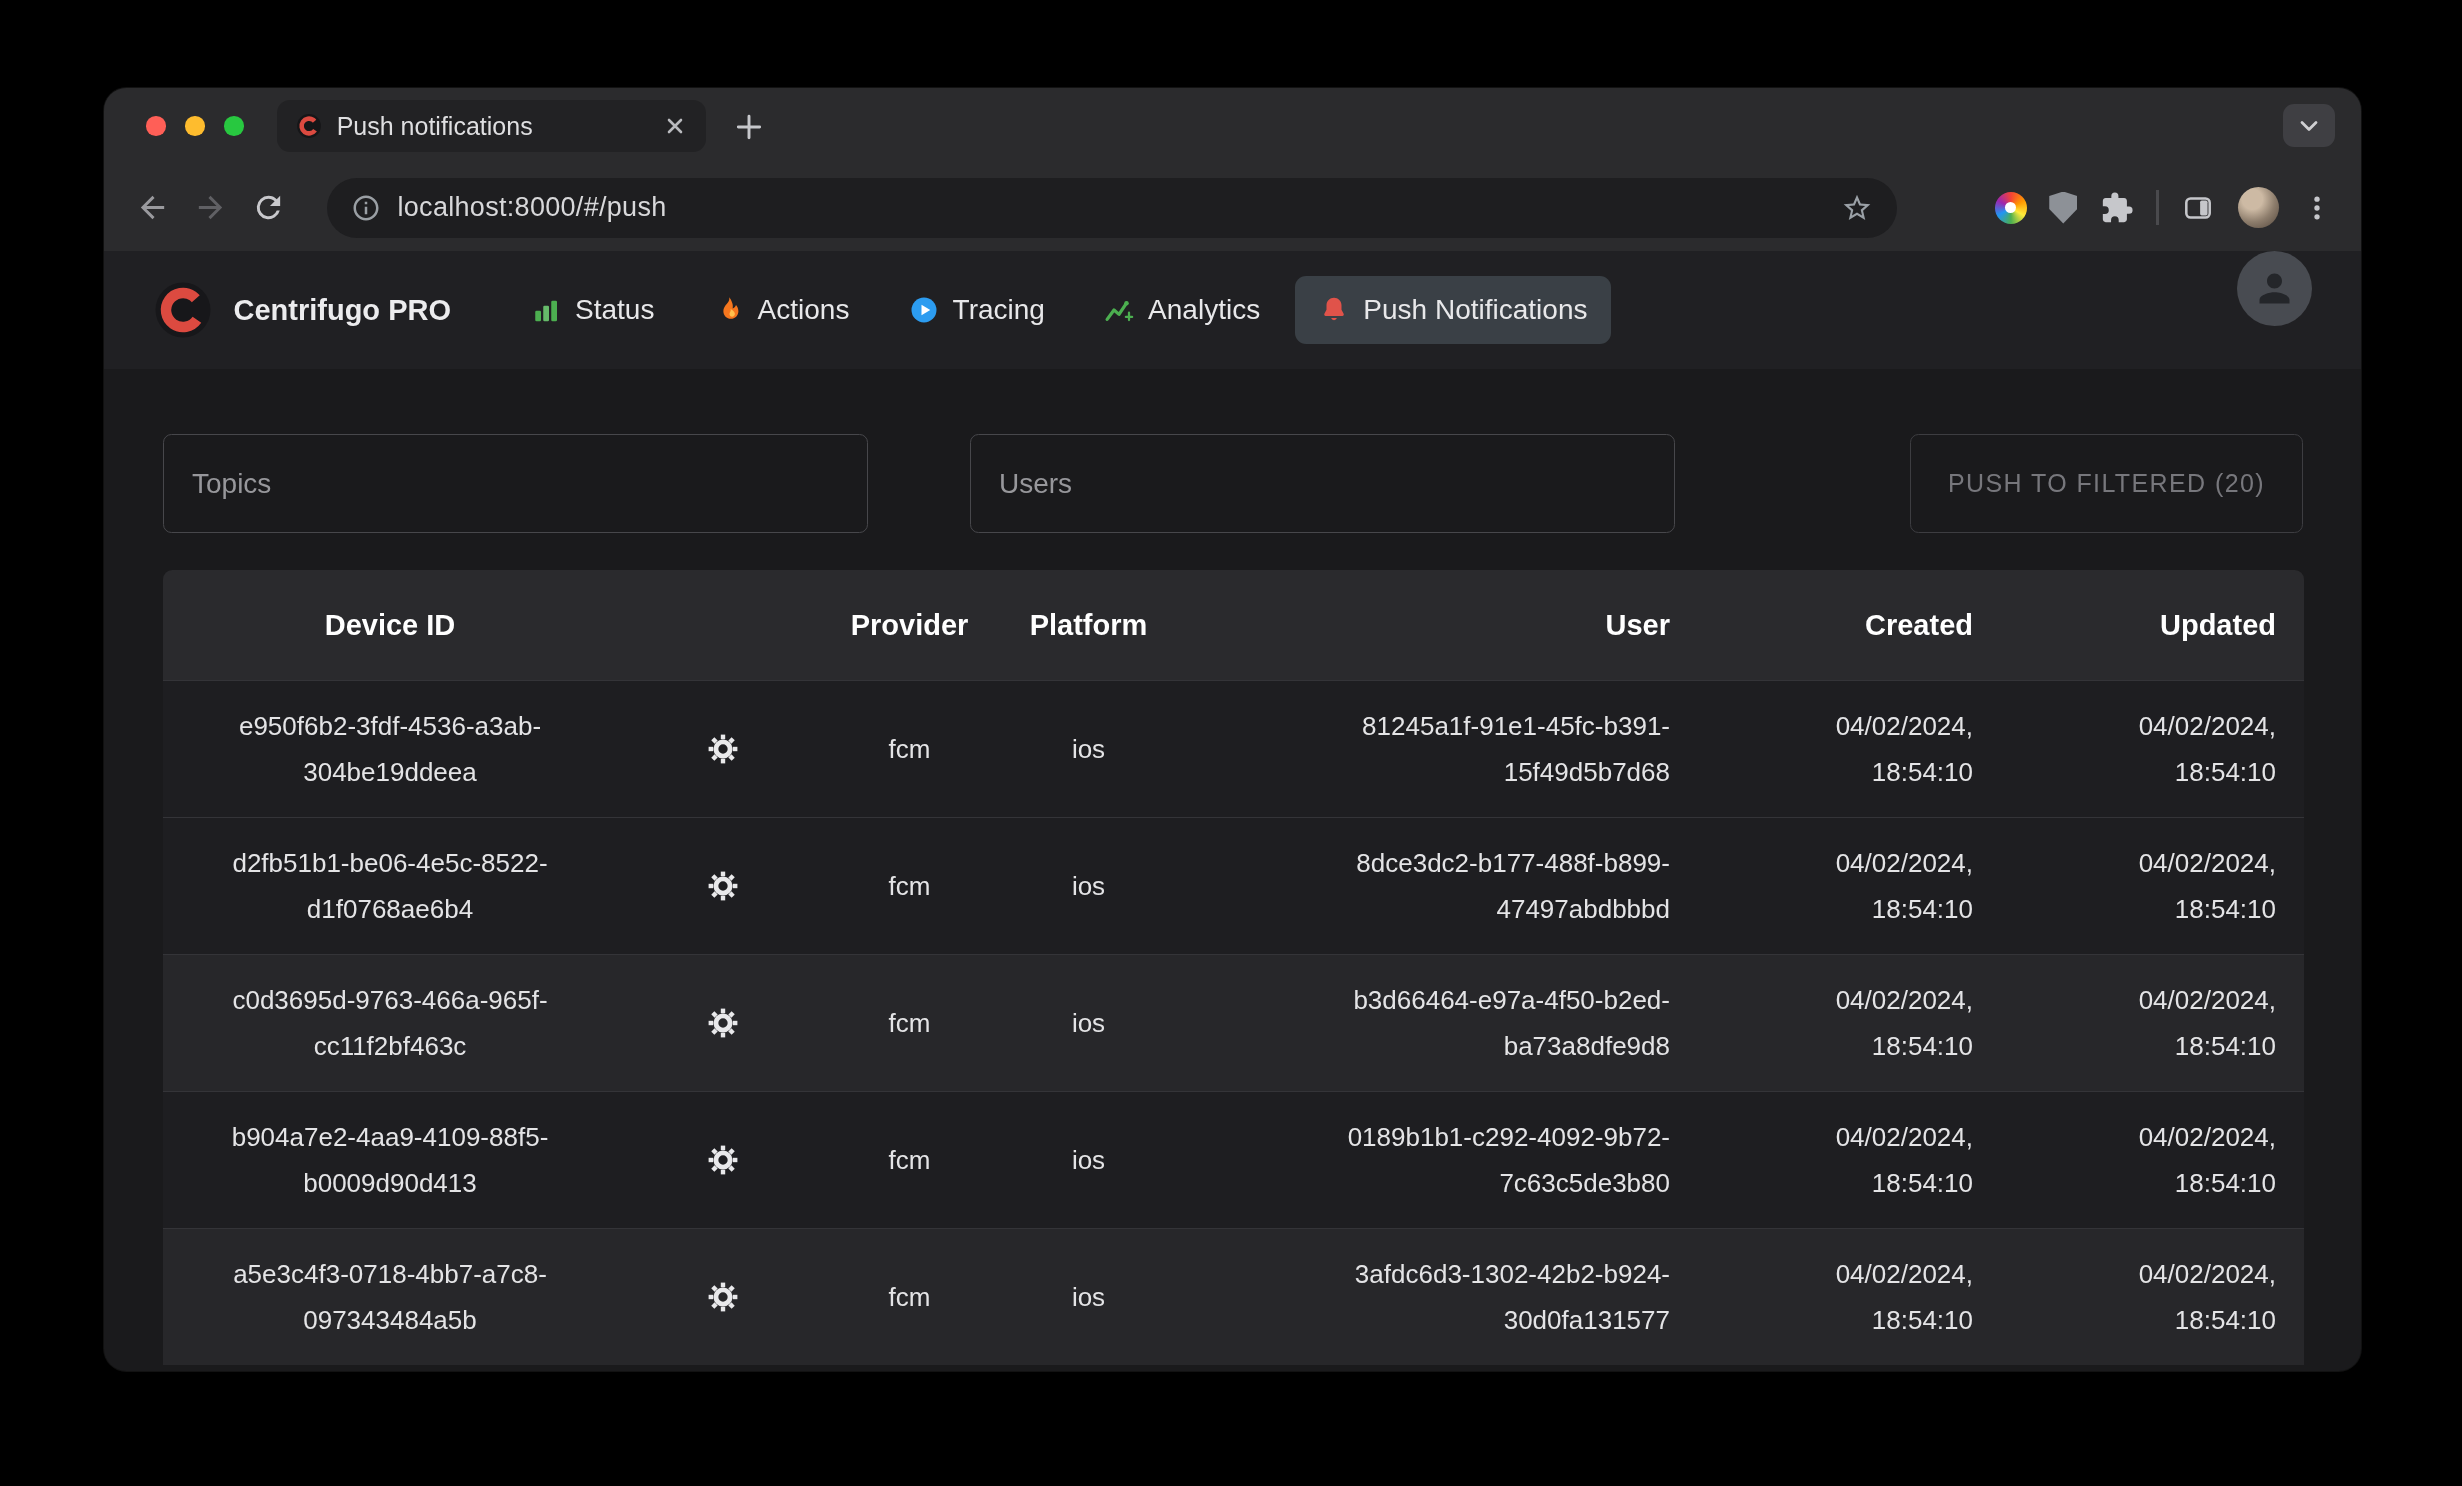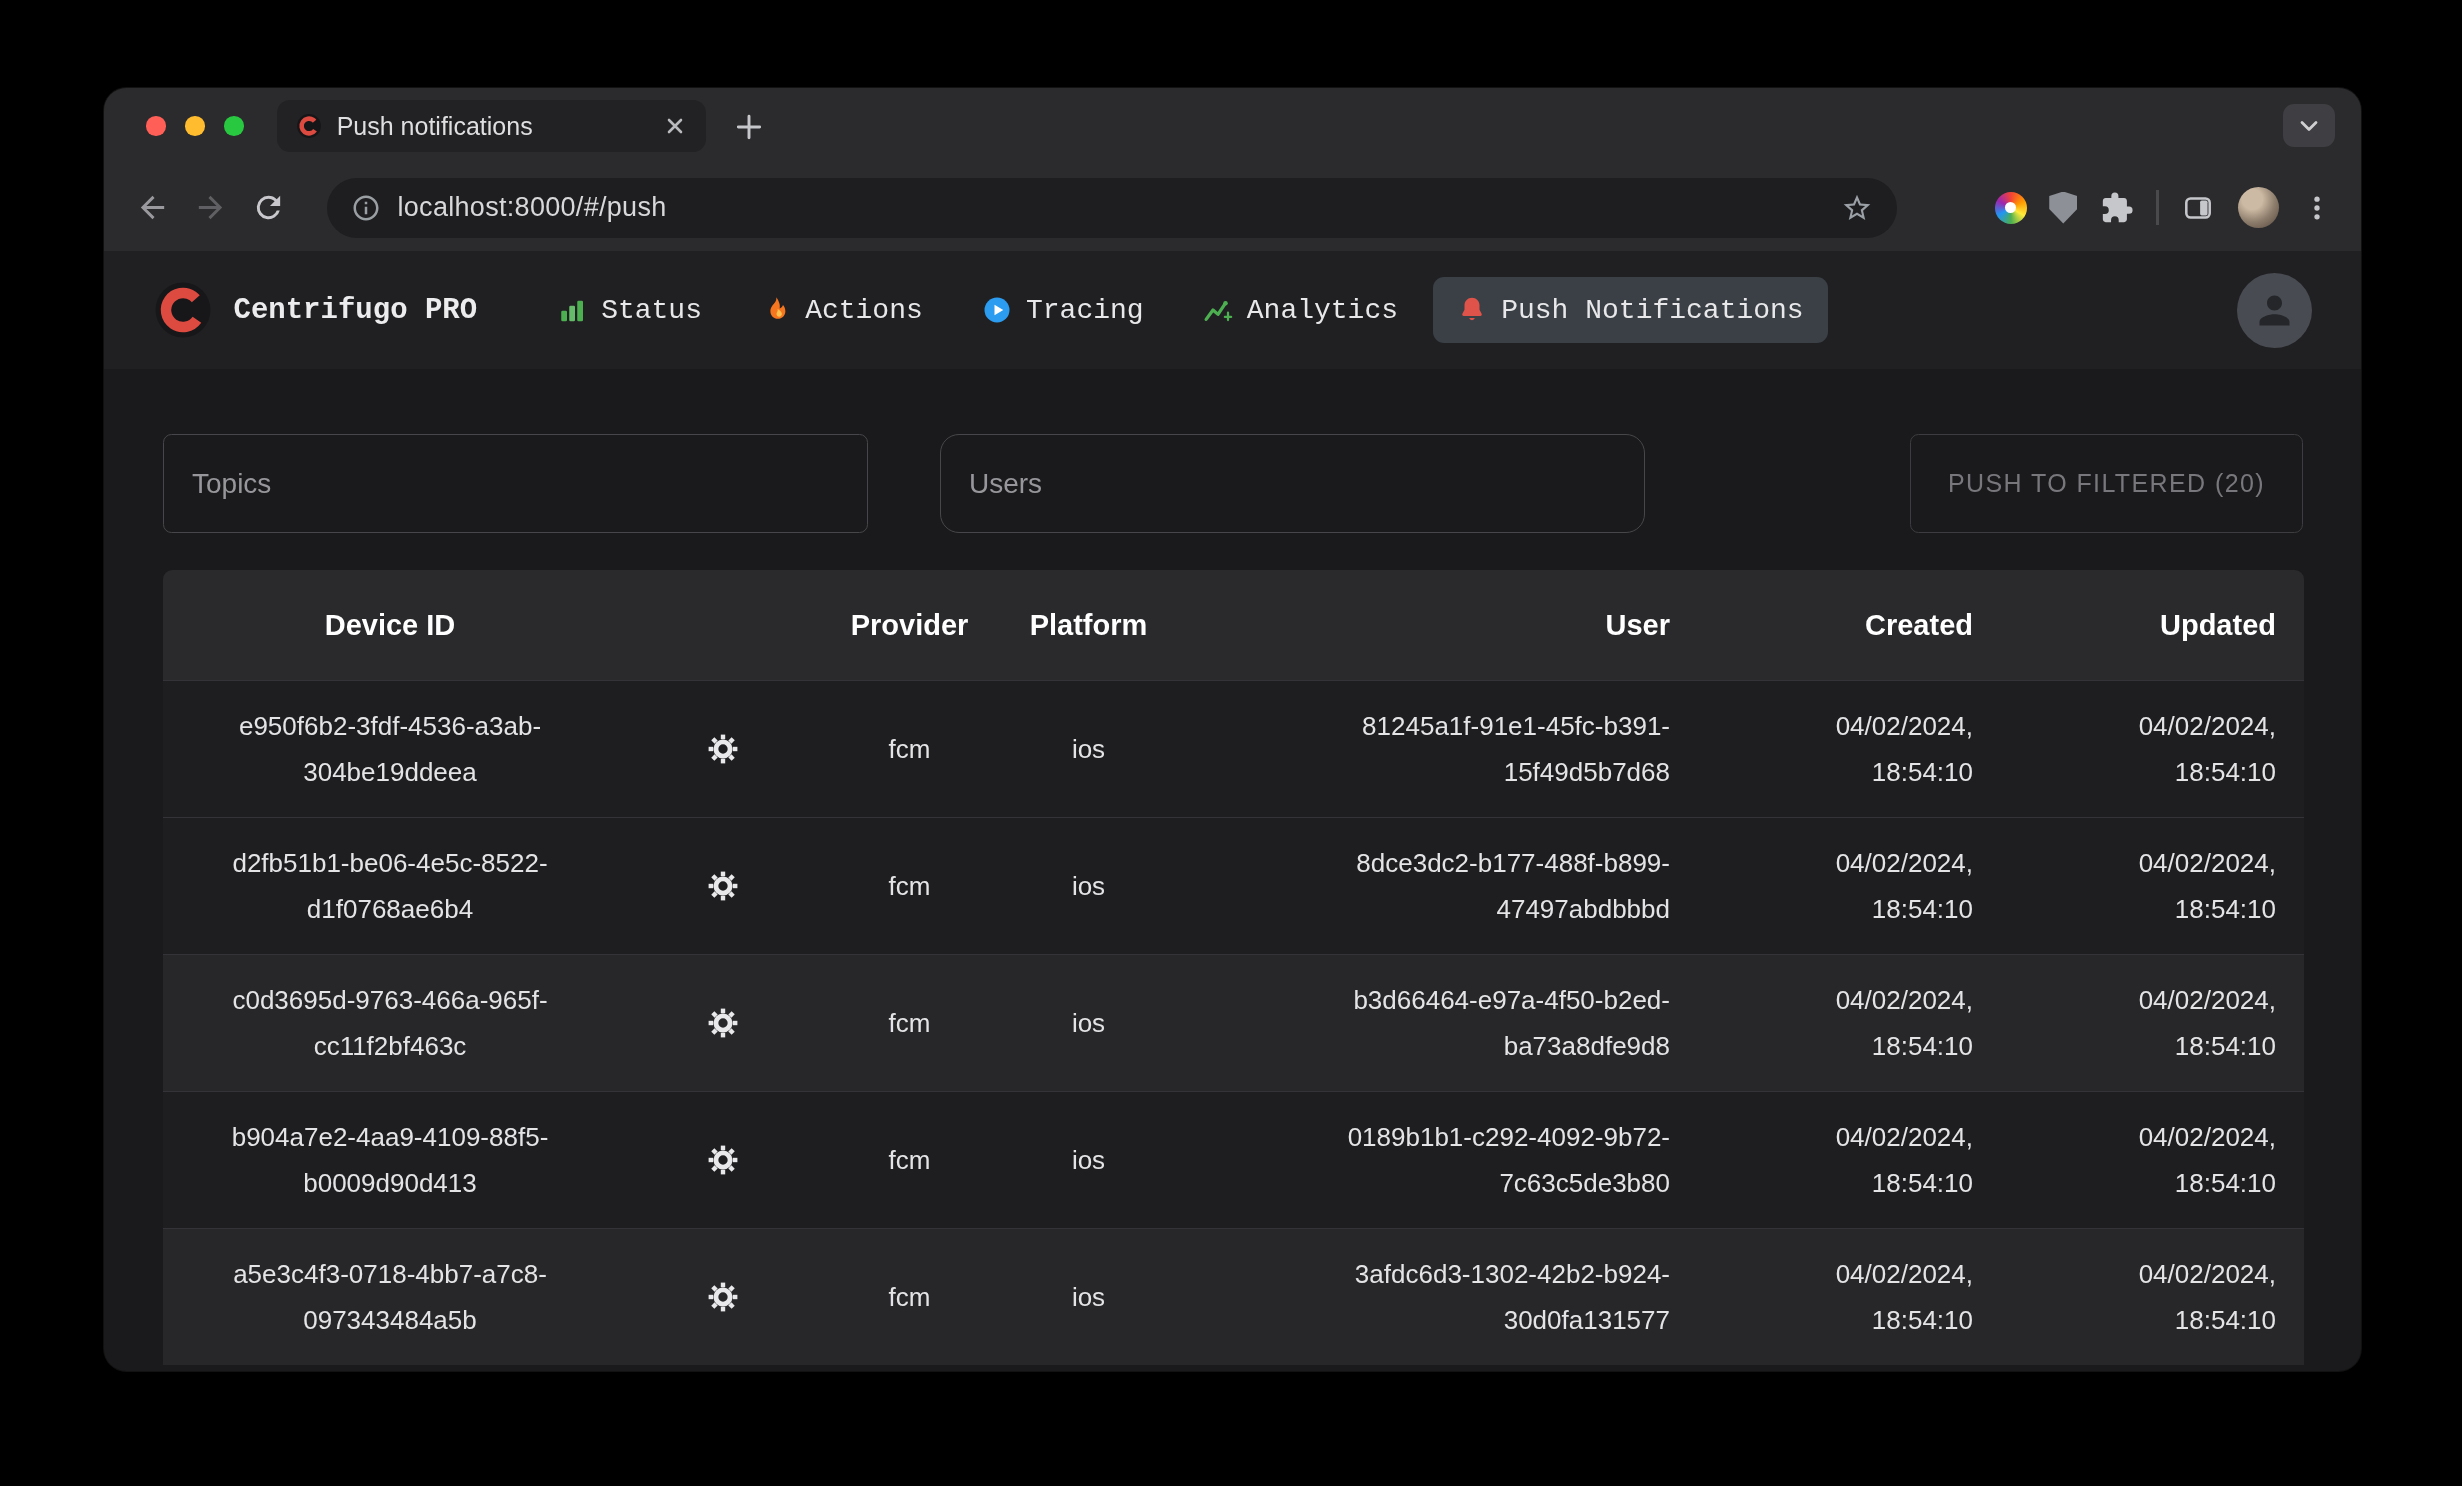--- a/index.html
+++ b/index.html
@@ -36,37 +36,37 @@
   .pinwheel { width:32px; height:32px; border-radius:50%; position:relative;
               background:conic-gradient(#f44336,#ff9800,#ffeb3b,#4caf50,#2196f3,#9c27b0,#f44336); }
   .pinwheel::after { content:""; position:absolute; left:10.3px; top:10.3px; width:11.2px; height:11.2px;
                      border-radius:50%; background:#fff; }
   .shield { width:28px; height:32px; background:#8d9197;
             clip-path:polygon(50% 0,100% 14%,100% 55%,50% 100%,0 55%,0 14%); }
   .avatar-sm { width:41px; height:41px; border-radius:50%;
                background:radial-gradient(circle at 35% 30%, #cdbaa4 0 26%, #8d7d6c 58%, #51453b 100%); }
 
   
-  .appnav { height:118px; background:#202023; display:flex; align-items:center; padding:0 49px;font-family:Liberation Mono, monospace; }
+  .appnav { height:118px; background:#202023; display:flex; padding:0 49px; }
   .brand { display:flex; align-items:center; gap:20.5px; cursor:pointer; }
   .brand-name { font-size:29px; font-weight:600; color:#ececee; }
   .mainnav { display:flex; align-items:center; gap:11.2px; margin-left:56px; }
   .nav-item { display:flex; align-items:center; gap:14px; padding:17.7px 24px; border-radius:11.2px;
               font-size:28px; color:#e8e8ea; cursor:pointer; white-space:nowrap; }
   .nav-item.active { background:#3a4046; }
   .avatar-lg { margin-left:auto; width:75px; height:75px; border-radius:50%; background:#484b51;
                display:flex; align-items:center; justify-content:center; cursor:pointer; }
 
   
   .content { padding:65px 58px 0 59px; }
   .fieldrow { display:flex; align-items:center; }
   .field { height:99px; width:705px; background:transparent; border:1.9px solid #47474b; border-radius:8.4px;
            color:#e6e6e8; font-size:28px; padding:0 28px; font-family:"Liberation Sans",sans-serif; outline:none; }
   .field::placeholder { color:#97979b; }
-  .field.users { margin-left:72px;border-radius:19px; }
+  .field.users { margin-left:102px; }
   .pushbtn { margin-left:auto; width:393px; height:99px; background:transparent;
              border:1.9px solid #3d3d41; border-radius:8.4px; color:#77777c; font-size:25px;
              letter-spacing:1.4px; font-family:"Liberation Sans",sans-serif; cursor:default; }
 
   
   .table { margin-top:37px; width:2141px; }
   .grid { display:grid; grid-template-columns:448px 224px 149px 209px 477px 303px 303px;
           align-items:center; padding-right:28px; }
   .thead { background:#2a2a2d; height:110px; border-radius:9.3px 9.3px 0 0;
            font-size:29px; font-weight:bold; color:#ffffff; }

